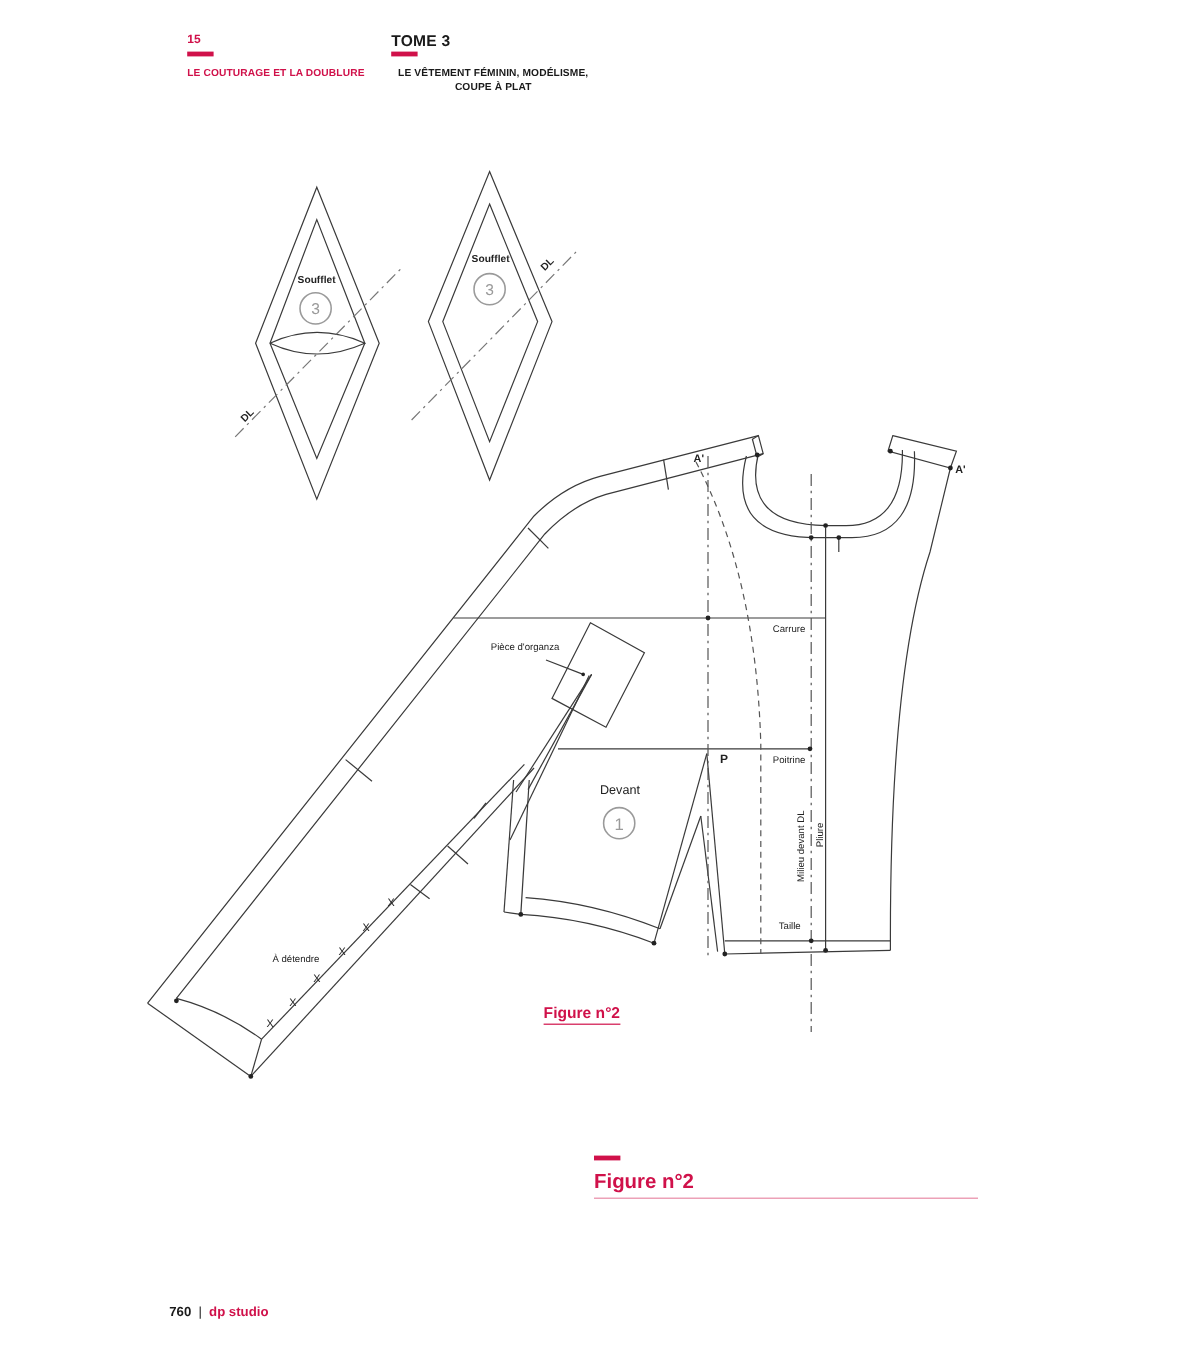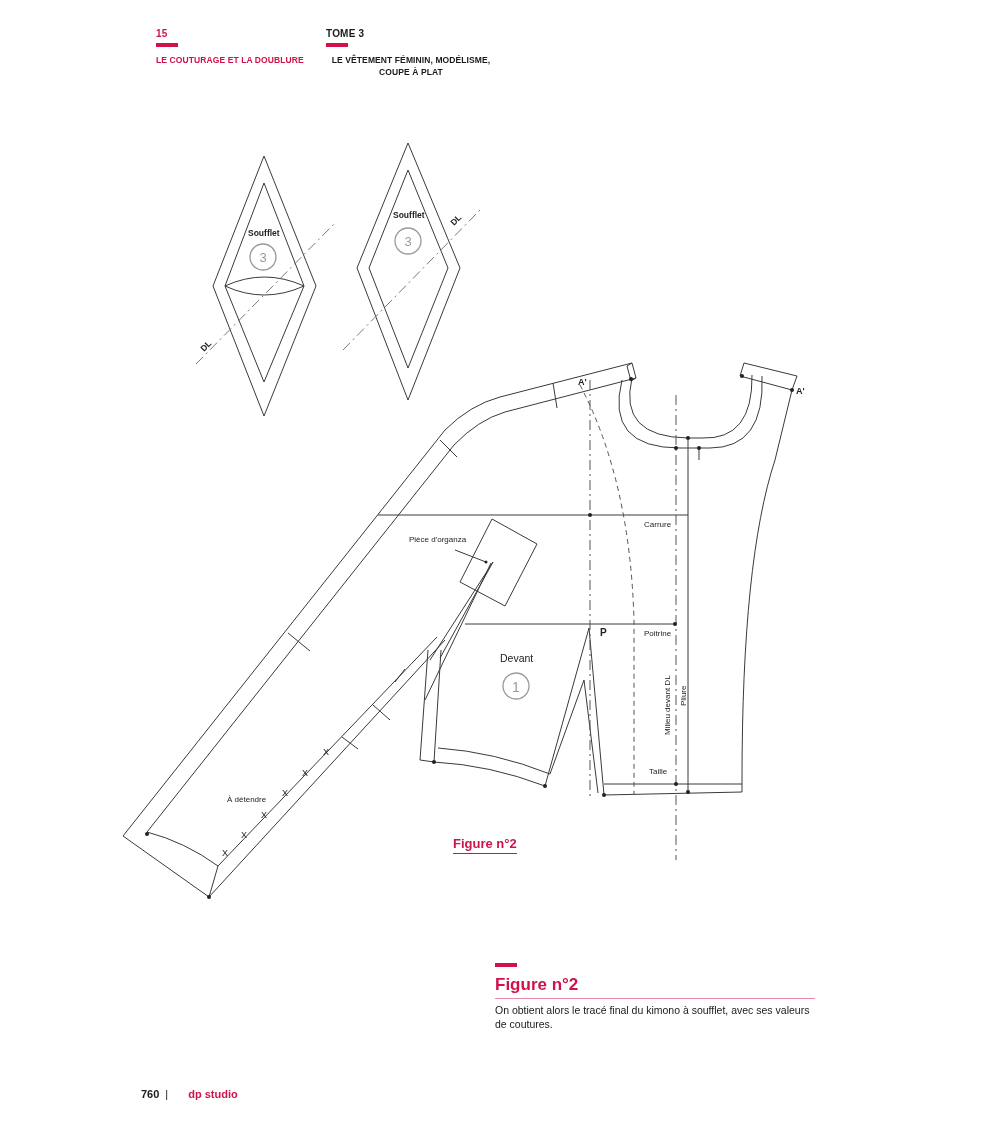--- a/index.html
+++ b/index.html
@@ -5,39 +5,39 @@
   html, body { margin: 0; padding: 0; background: #ffffff; }
   body { width: 1000px; height: 1125px; position: relative; overflow: hidden;
          font-family: "Liberation Sans", "DejaVu Sans", sans-serif; color: #1a1a1a; }
   .header-col { position: absolute; top: 28px; }
   .hdr-num { font-size: 10px; font-weight: bold; color: #d0114a; line-height: 12px; letter-spacing: 0.2px; }
   .hdr-bar { width: 22px; height: 4px; background: #d0114a; margin: 3px 0 7px 0; }
   .hdr-title { font-size: 8.5px; font-weight: bold; line-height: 12px; text-transform: uppercase; letter-spacing: 0.1px; text-align: center; }
   .col-chapter { left: 156px; }
   .col-chapter .hdr-title { color: #d0114a; }
   .col-tome { left: 326px; }
-  .col-tome .hdr-num { color: #1a1a1a; font-size: 10px; }
+  .col-tome .hdr-num { color: #1a1a1a; font-size: 13px; }
   .col-tome .hdr-title { color: #1a1a1a; width: 170px; }
 
   .diagram { position: absolute; left: 0; top: 0; width: 1000px; height: 1125px; }
   .diagram text { font-family: "Liberation Sans", "DejaVu Sans", sans-serif; }
 
   .fig-inline-label { position: absolute; left: 453px; top: 836px; font-size: 13px; font-weight: bold;
                       color: #d0114a; border-bottom: 1px solid #d0114a; padding-bottom: 2px; }
 
   .caption { position: absolute; left: 495px; top: 963px; width: 320px; }
   .cap-bar { width: 22px; height: 4px; background: #d0114a; margin-bottom: 8px; }
   .cap-title { font-size: 17px; font-weight: bold; color: #d0114a; padding-bottom: 3px;
                border-bottom: 1px solid #e88aa6; }
   .cap-text { font-size: 10.5px; line-height: 14px; margin-top: 4px; color: #1a1a1a; }
 
   .footer { position: absolute; left: 141px; top: 1088px; font-size: 11px; font-weight: bold; }
   .footer .pnum { color: #1a1a1a; }
   .footer .sep { color: #1a1a1a; margin: 0 6px; font-weight: normal; }
-  .footer .brand { color: #d0114a; margin-left: 14px; }
+  .footer .brand { color: #d0114a; }
 </style>
 </head>
 <body>
 
 <div class="header-col col-chapter">
   <div class="hdr-num">15</div>
   <div class="hdr-bar"></div>
   <div class="hdr-title">LE COUTURAGE ET LA DOUBLURE</div>
 </div>
 <div class="header-col col-tome">
@@ -182,18 +182,17 @@
     <text x="302" y="776">X</text>
     <text x="323" y="755">X</text>
   </g>
 </svg>
 
 <div class="fig-inline-label">Figure n°2</div>
 
 <div class="caption">
   <div class="cap-bar"></div>
   <div class="cap-title">Figure n°2</div>
-  <div class="cap-text">On obtient alors le tracé final du kimono à soufflet, avec ses valeurs de coutures.</div>
 </div>
 
 <div class="footer">
   <span class="pnum">760</span><span class="sep">|</span><span class="brand">dp studio</span>
 </div>
 
 </body></html>

